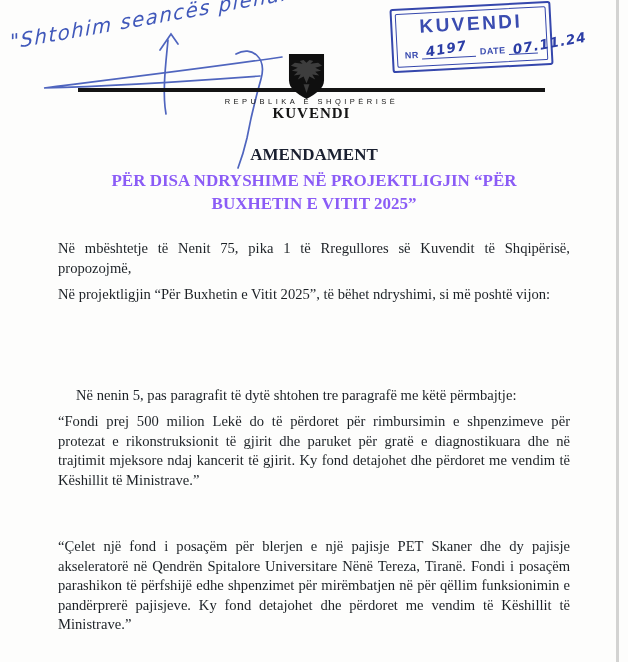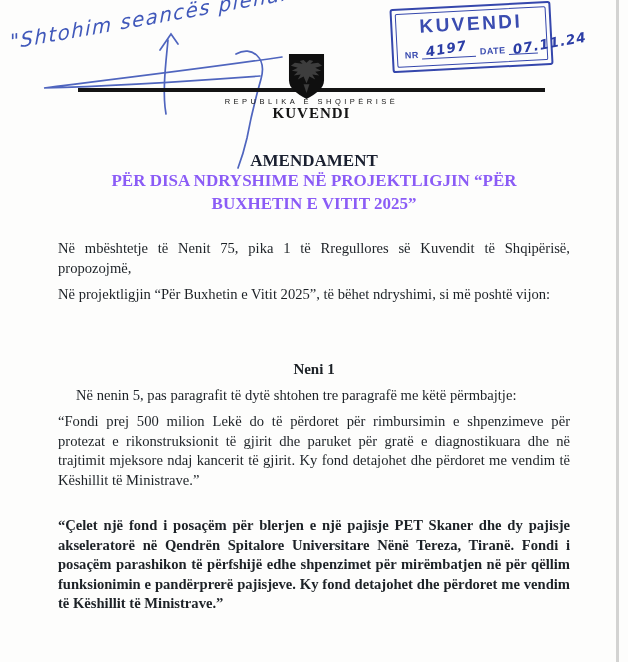--- a/index.html
+++ b/index.html
@@ -98,37 +98,37 @@
   }
   .institution{
     top:105px;
     font-weight:bold;
     font-size:15px;
     letter-spacing:1px;
     color:#141414;
   }
   
   .doc-title{
-    position:absolute;left:58px;top:151px;width:512px;
+    position:absolute;left:58px;top:145px;width:512px;
     text-align:center;font-weight:bold;font-size:17px;color:#1a2030;
   }
   .doc-subtitle{
     position:absolute;left:74px;top:169px;width:480px;
     text-align:center;font-weight:bold;font-size:17px;line-height:23px;color:#8b5cf6;
   }
   
   .bodytext{position:absolute;left:58px;width:512px;font-size:14.6px;line-height:19.5px;}
   .intro1{top:238px;line-height:20px;}
   .intro1 .l1{display:block;text-align:justify;text-align-last:justify;}
   .intro1 .l2{display:block;}
   .intro2{top:285px;}
   .neni{top:360px;text-align:center;font-weight:bold;font-size:15px;}
   .p3{top:386px;margin-left:18px;}
   .p4{top:412px;text-align:justify;}
-  .p5{top:516px;text-align:justify;font-weight:bold;}
+  .p5{top:537px;text-align:justify;}
 </style>
 </head>
 <body>
 
 <div class="page">
 
   <svg class="pen" viewBox="0 0 628 662" xmlns="http://www.w3.org/2000/svg">
     <g fill="none" stroke="#3d55b8" stroke-width="1.7" stroke-linecap="round" opacity="0.9">
       <path d="M282,57 C200,69 100,81 44,88 C120,86 205,80 260,76"></path>
       <path d="M168,40 C166,62 162,92 166,114"></path>
@@ -165,19 +165,18 @@
   <div class="letterhead-text institution">KUVENDI</div>
 
   <div class="doc-title">AMENDAMENT</div>
   <div class="doc-subtitle">PËR DISA NDRYSHIME NË PROJEKTLIGJIN “PËR BUXHETIN E VITIT 2025”</div>
 
   <div class="bodytext intro1">
     <span class="l1">Në mbështetje të Nenit 75, pika 1 të Rregullores së Kuvendit të Shqipërisë,</span>
     <span class="l2">propozojmë,</span>
   </div>
   <div class="bodytext intro2">Në projektligjin “Për Buxhetin e Vitit 2025”, të bëhet ndryshimi, si më poshtë vijon:</div>
-  <div class="bodytext neni">Neni 1</div>
   <div class="bodytext p3">Në nenin 5, pas paragrafit të dytë shtohen tre paragrafë me këtë përmbajtje:</div>
   <div class="bodytext p4">“Fondi prej 500 milion Lekë do të përdoret për rimbursimin e shpenzimeve për protezat e rikonstruksionit të gjirit dhe paruket për gratë e diagnostikuara dhe në trajtimit mjeksore ndaj kancerit të gjirit. Ky fond detajohet dhe përdoret me vendim të Këshillit të Ministrave.”</div>
   <div class="bodytext p5">“Çelet një fond i posaçëm për blerjen e një pajisje PET Skaner dhe dy pajisje akseleratorë në Qendrën Spitalore Universitare Nënë Tereza, Tiranë. Fondi i posaçëm parashikon të përfshijë edhe shpenzimet për mirëmbatjen në për qëllim funksionimin e pandërprerë pajisjeve. Ky fond detajohet dhe përdoret me vendim të Këshillit të Ministrave.”</div>
 
   <div class="scan-edge"></div>
 </div>
 
 </body></html>

